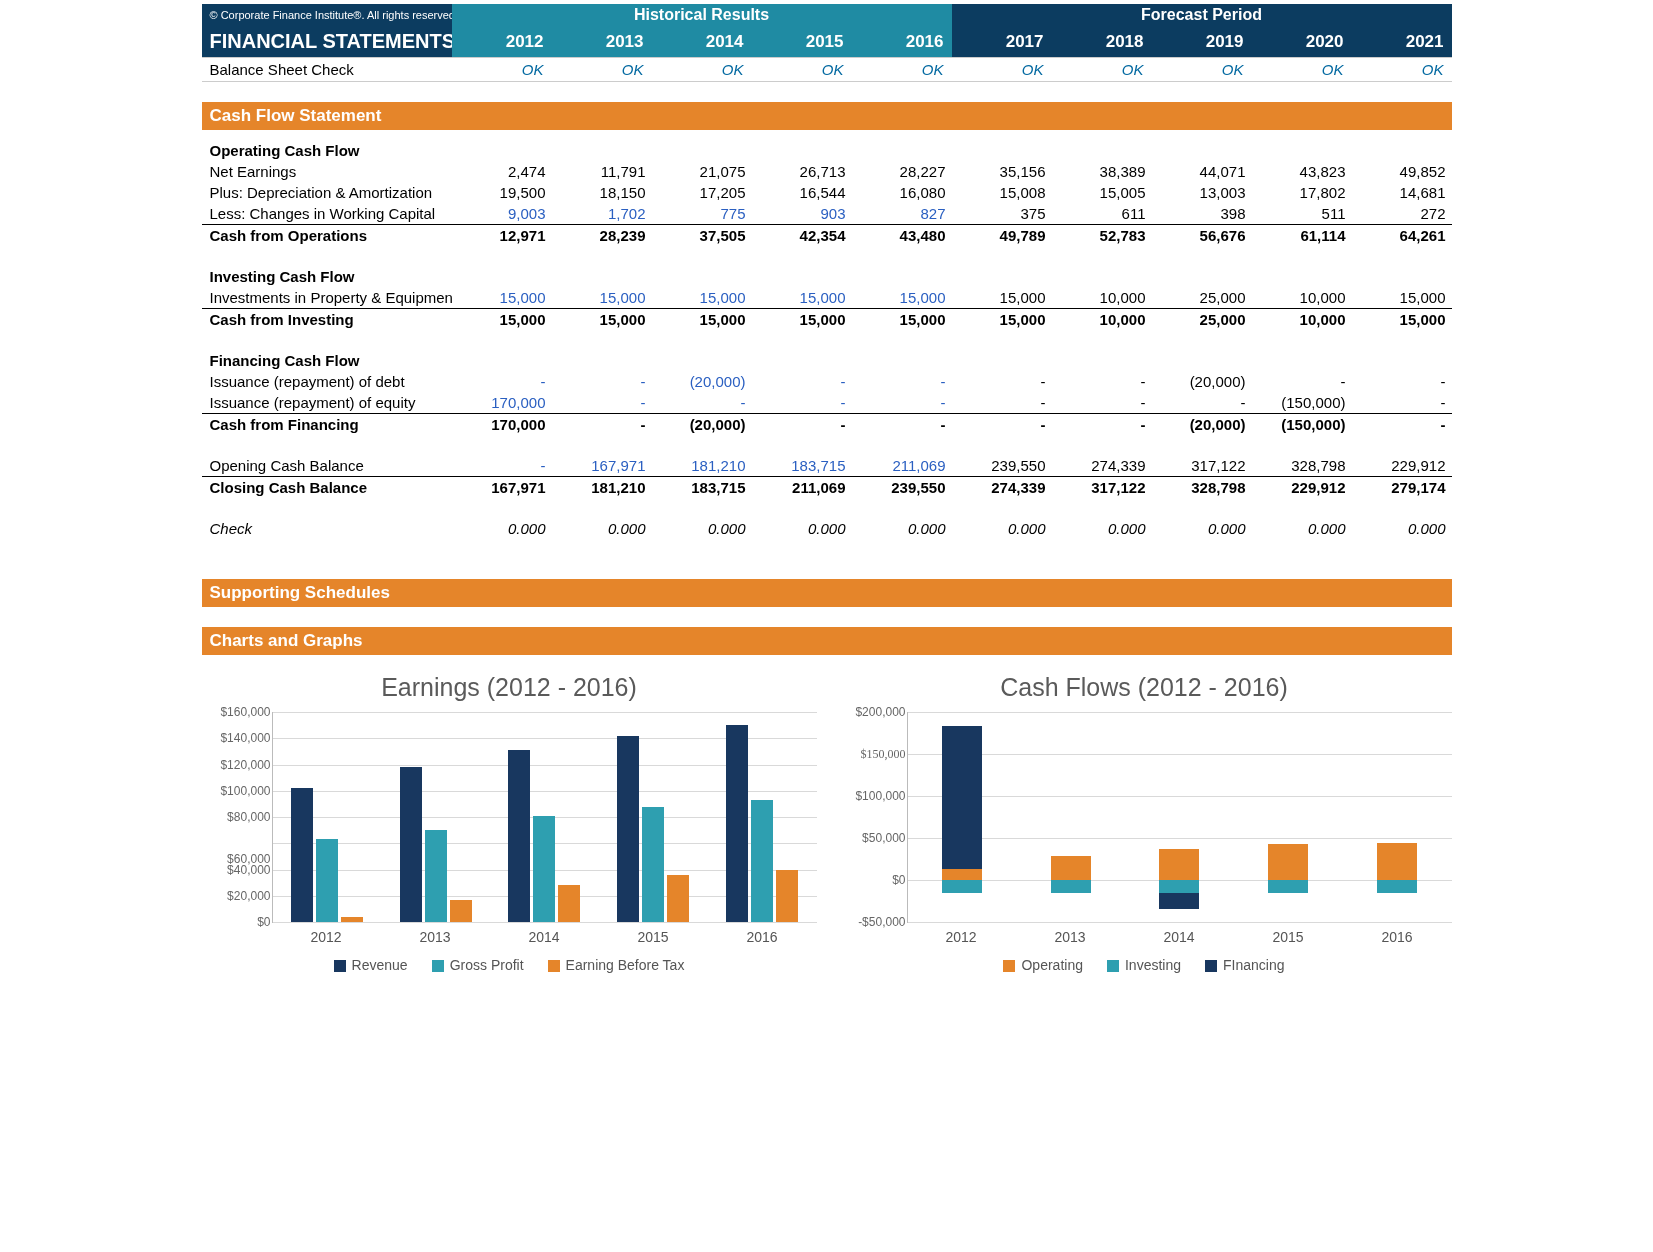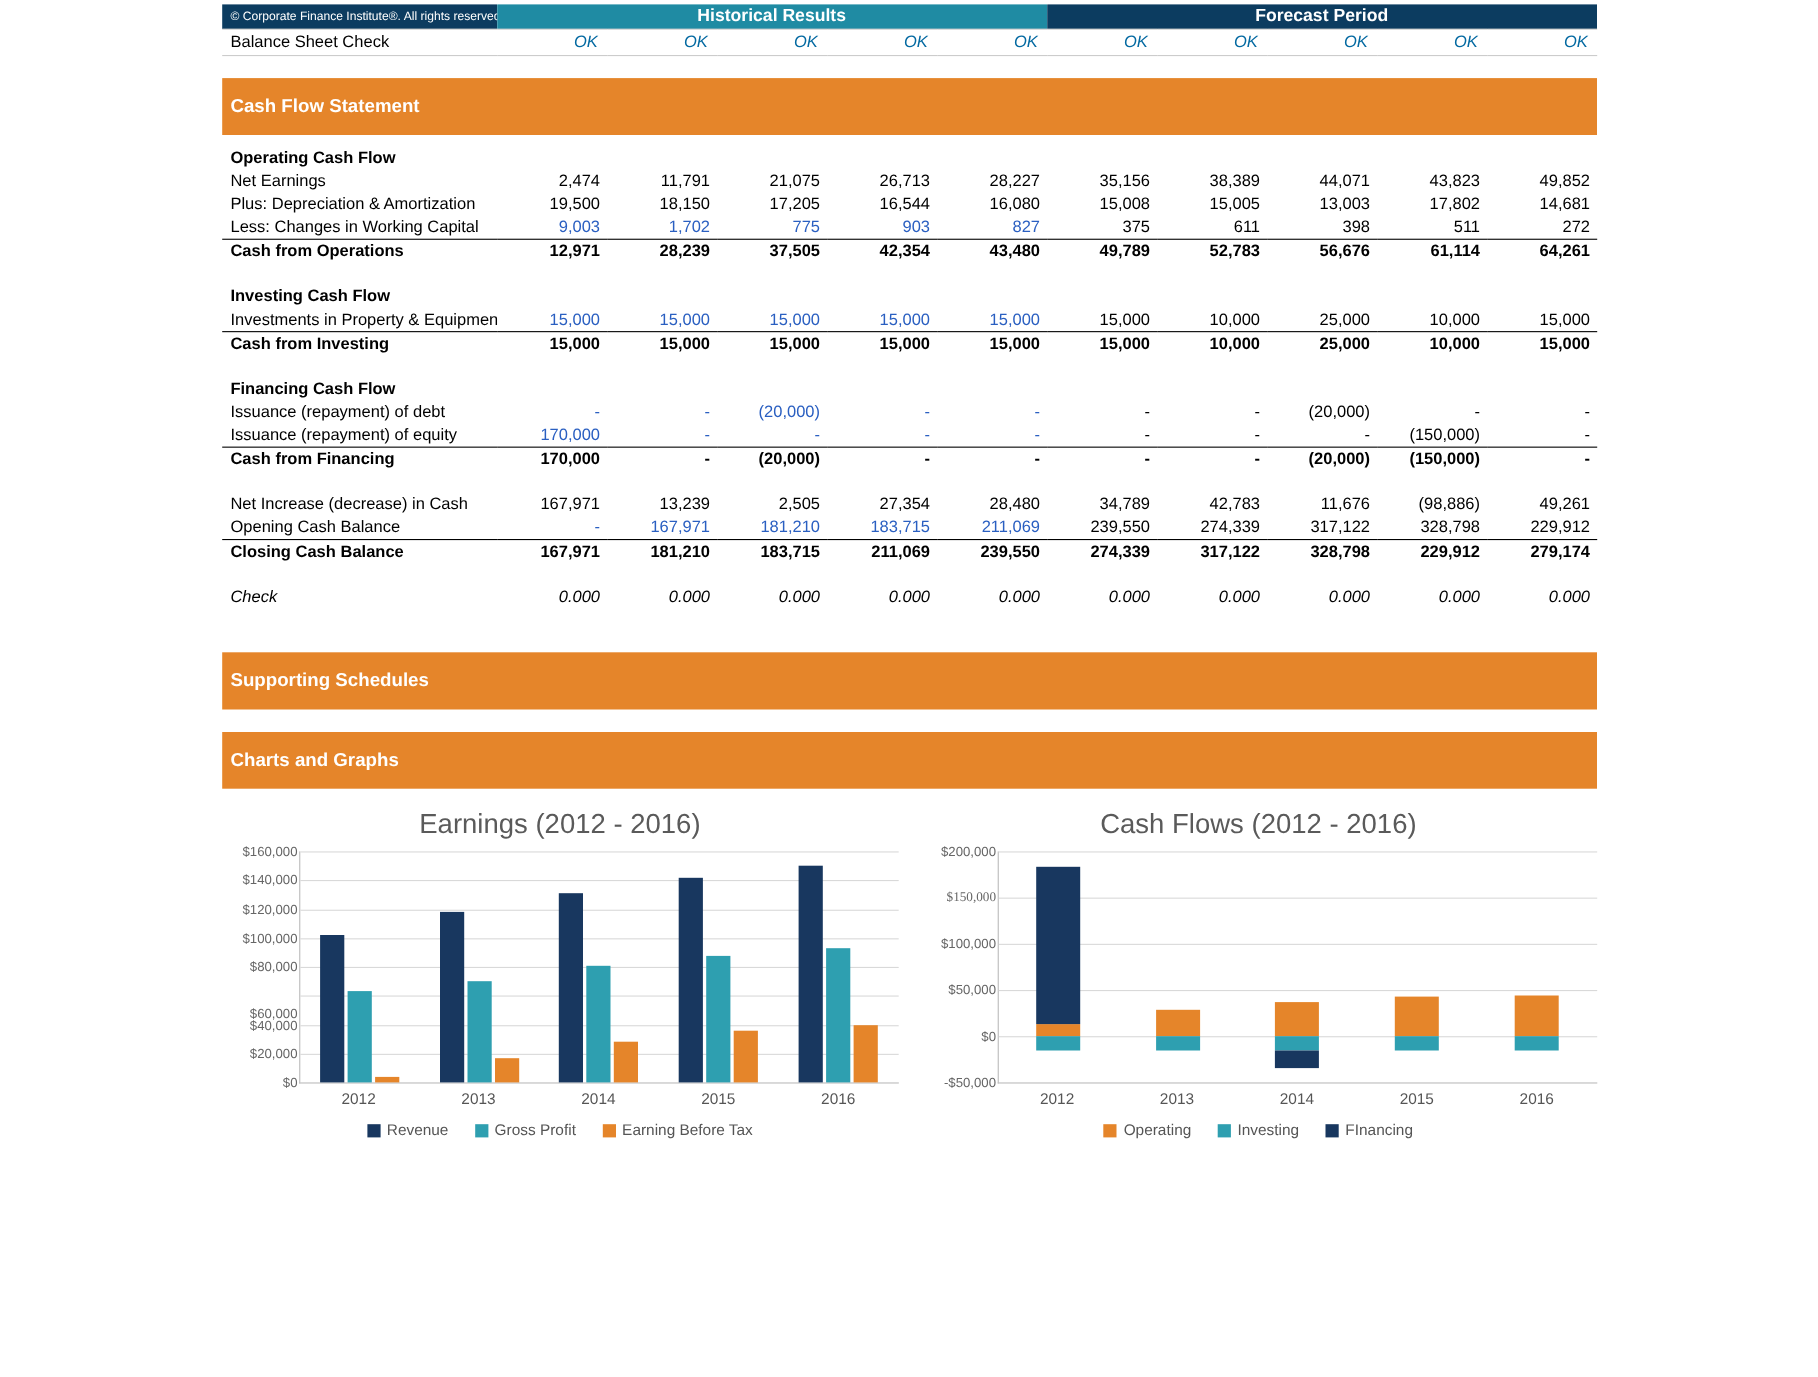--- a/index.html
+++ b/index.html
@@ -9,21 +9,21 @@
 .hdr-row1 td{color:#fff;font-size:12px}
 .hdr-row1 .copyright{background:#0c3c60;font-size:11px;padding:4px 8px}
 .hdr-row1 .hist{background:#1f8ba3;text-align:center;font-weight:bold;font-size:16px}
 .hdr-row1 .fcst{background:#0c3c60;text-align:center;font-weight:bold;font-size:16px}
 .hdr-row2 td{color:#fff;font-weight:bold;font-size:17px;padding:4px 8px}
 .hdr-row2 .title{background:#0c3c60;font-size:20px;text-align:left}
 .hdr-row2 .hist{background:#1f8ba3;text-align:right}
 .hdr-row2 .fcst{background:#0c3c60;text-align:right}
 .bs-check td{border-top:1px solid #ccc;border-bottom:1px solid #ccc;padding:3px 8px}
 .ok{color:#0369a1;font-style:italic;text-align:right}
-.sec-title td{background:#e5852a;color:#fff;font-weight:bold;font-size:17px;padding:16px 8px}
+.sec-title td{background:#e5852a;color:#fff;font-weight:bold;font-size:17px;padding:4px 8px}
 .label{text-align:left;padding-left:8px}
 .num{text-align:right}
 .bold{font-weight:bold}
 .blue{color:#2a5fc1}
 .italic{font-style:italic}
 .underline td{border-bottom:1px solid #000}
 .spacer td{height:16px}
 .thin-spacer td{height:6px}
 .charts{display:flex;gap:20px;margin-top:12px}
 .chart{flex:1}
@@ -59,20 +59,33 @@
         <col>
         <col>
   </colgroup>
 
   <tbody>
         <tr class="hdr-row1">
     <td class="copyright">© Corporate Finance Institute®. All rights reserved.</td>
     <td class="hist" colspan="5">Historical Results</td>
     <td class="fcst" colspan="5">Forecast Period</td>
   </tr>
+  <tr class="hdr-row2">
+    <td class="title">FINANCIAL STATEMENTS</td>
+    <td class="hist">2012</td>
+          <td class="hist">2013</td>
+          <td class="hist">2014</td>
+          <td class="hist">2015</td>
+          <td class="hist">2016</td>
+    <td class="fcst">2017</td>
+          <td class="fcst">2018</td>
+          <td class="fcst">2019</td>
+          <td class="fcst">2020</td>
+          <td class="fcst">2021</td>
+  </tr>
   <tr class="bs-check">
     <td class="label">Balance Sheet Check</td>
     <td class="ok">OK</td>
           <td class="ok">OK</td>
           <td class="ok">OK</td>
           <td class="ok">OK</td>
           <td class="ok">OK</td>
           <td class="ok">OK</td>
           <td class="ok">OK</td>
           <td class="ok">OK</td>
@@ -223,33 +236,20 @@
           <td class="num">-</td>
           <td class="num">-</td>
           <td class="num">-</td>
           <td class="num">(20,000)</td>
           <td class="num">(150,000)</td>
           <td class="num">-</td>
         </tr>
 
   <tr class="spacer">
           <td colspan="11"></td>
-        </tr>
-  <tr>
-          <td class="label">Net Increase (decrease) in Cash</td>
-          <td class="num">167,971</td>
-          <td class="num">13,239</td>
-          <td class="num">2,505</td>
-          <td class="num">27,354</td>
-          <td class="num">28,480</td>
-          <td class="num">34,789</td>
-          <td class="num">42,783</td>
-          <td class="num">11,676</td>
-          <td class="num">(98,886)</td>
-          <td class="num">49,261</td>
         </tr>
   <tr class="underline">
           <td class="label">Opening Cash Balance</td>
           <td class="num blue">-</td>
           <td class="num blue">167,971</td>
           <td class="num blue">181,210</td>
           <td class="num blue">183,715</td>
           <td class="num blue">211,069</td>
           <td class="num">239,550</td>
           <td class="num">274,339</td>

